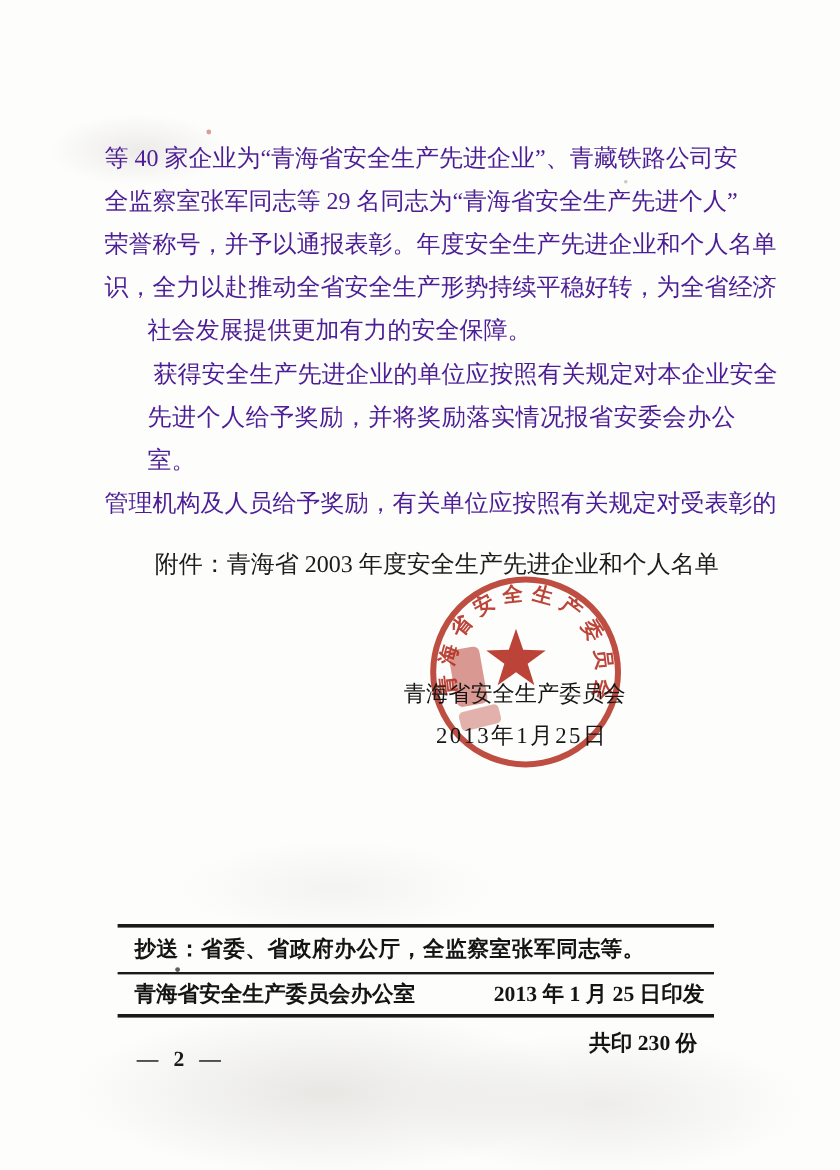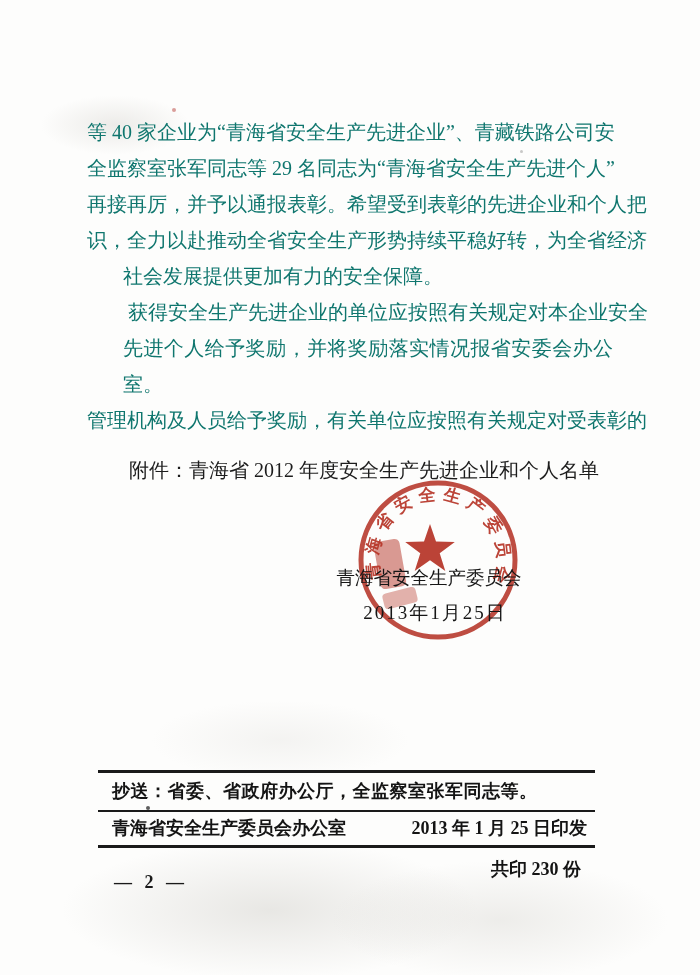--- a/index.html
+++ b/index.html
@@ -25,21 +25,21 @@
   .blob-d { left: 150px; top: 700px; width: 260px; height: 80px;
     background: radial-gradient(ellipse at center, rgba(210,208,203,0.22), rgba(210,208,203,0) 70%); }
   .speck { position: absolute; border-radius: 50%; pointer-events: none; }
   .speck-1 { left: 172px; top: 108px; width: 4px; height: 4px; background: rgba(190,80,75,0.55); }
   .speck-2 { left: 520px; top: 150px; width: 3px; height: 3px; background: rgba(120,120,120,0.4); }
   .speck-3 { left: 146px; top: 806px; width: 4px; height: 4px; background: rgba(40,40,40,0.75); }
 
   
   .body-text {
     position: absolute; left: 87px; top: 114px; width: 526px;
-    font-size: 20px; line-height: 36px; color: #0f766e;
+    font-size: 20px; line-height: 36px; color: #4c1d95;
   }
   .line { text-align: justify; text-align-last: justify; white-space: nowrap; }
   .line.end { text-align-last: left; white-space: normal; margin-left: 36px; }
   .line.indent { text-indent: 41px; }
 
   .attachment {
     position: absolute; left: 87px; top: 457px; width: 526px;
     font-size: 20px; color: #1c1c1c; text-indent: 42px; white-space: nowrap;
   }
 
@@ -92,29 +92,29 @@
   <div class="scan-blob blob-b"></div>
   <div class="scan-blob blob-c"></div>
   <div class="scan-blob blob-d"></div>
   <div class="speck speck-1"></div>
   <div class="speck speck-2"></div>
   <div class="speck speck-3"></div>
 
   <div class="body-text">
     <div class="line">等 40 家企业为“青海省安全生产先进企业”、青藏铁路公司安</div>
     <div class="line">全监察室张军同志等 29 名同志为“青海省安全生产先进个人”</div>
-    <div class="line">再接再厉，并予以通报表彰。希望受到表彰的先进企业和个人把</div>
+    <div class="line">荣誉称号，并予以通报表彰。年度安全生产先进企业和个人名单</div>
     <div class="line">识，全力以赴推动全省安全生产形势持续平稳好转，为全省经济</div>
     <div class="line end">社会发展提供更加有力的安全保障。</div>
     <div class="line indent">获得安全生产先进企业的单位应按照有关规定对本企业安全</div>
     <div class="line end">先进个人给予奖励，并将奖励落实情况报省安委会办公室。</div>
     <div class="line">管理机构及人员给予奖励，有关单位应按照有关规定对受表彰的</div>
   </div>
 
-  <div class="attachment">附件：青海省 2012 年度安全生产先进企业和个人名单</div>
+  <div class="attachment">附件：青海省 2003 年度安全生产先进企业和个人名单</div>
 
   <svg class="seal" width="170" height="160" viewBox="0 0 170 160" xmlns="http://www.w3.org/2000/svg">
     <defs>
       <path id="sealArc" d="M 28.6 100.5 A 60 60 0 1 1 141.4 100.5" fill="none"></path>
     </defs>
     <circle cx="85" cy="80" r="77" fill="none" stroke="#b22a1c" stroke-width="5" opacity="0.88"></circle>
     <polygon transform="translate(77,70)" fill="#b22a1c" opacity="0.93" points="0,-26 -6,-8.5 -24.8,-8 -9.7,3.2 -15.3,21 0,10.2 15.3,21 9.7,3.2 24.8,-8 6,-8.5"></polygon>
     <rect x="24" y="60" width="26" height="48" rx="5" fill="#b22a1c" opacity="0.5" transform="rotate(-10 37 84)"></rect>
     <rect x="30" y="110" width="34" height="16" rx="4" fill="#b22a1c" opacity="0.38" transform="rotate(-14 47 118)"></rect>
     <text font-size="17" font-weight="bold" fill="#b22a1c" letter-spacing="6.5" opacity="0.92" font-family="Liberation Serif, DejaVu Serif, serif">

